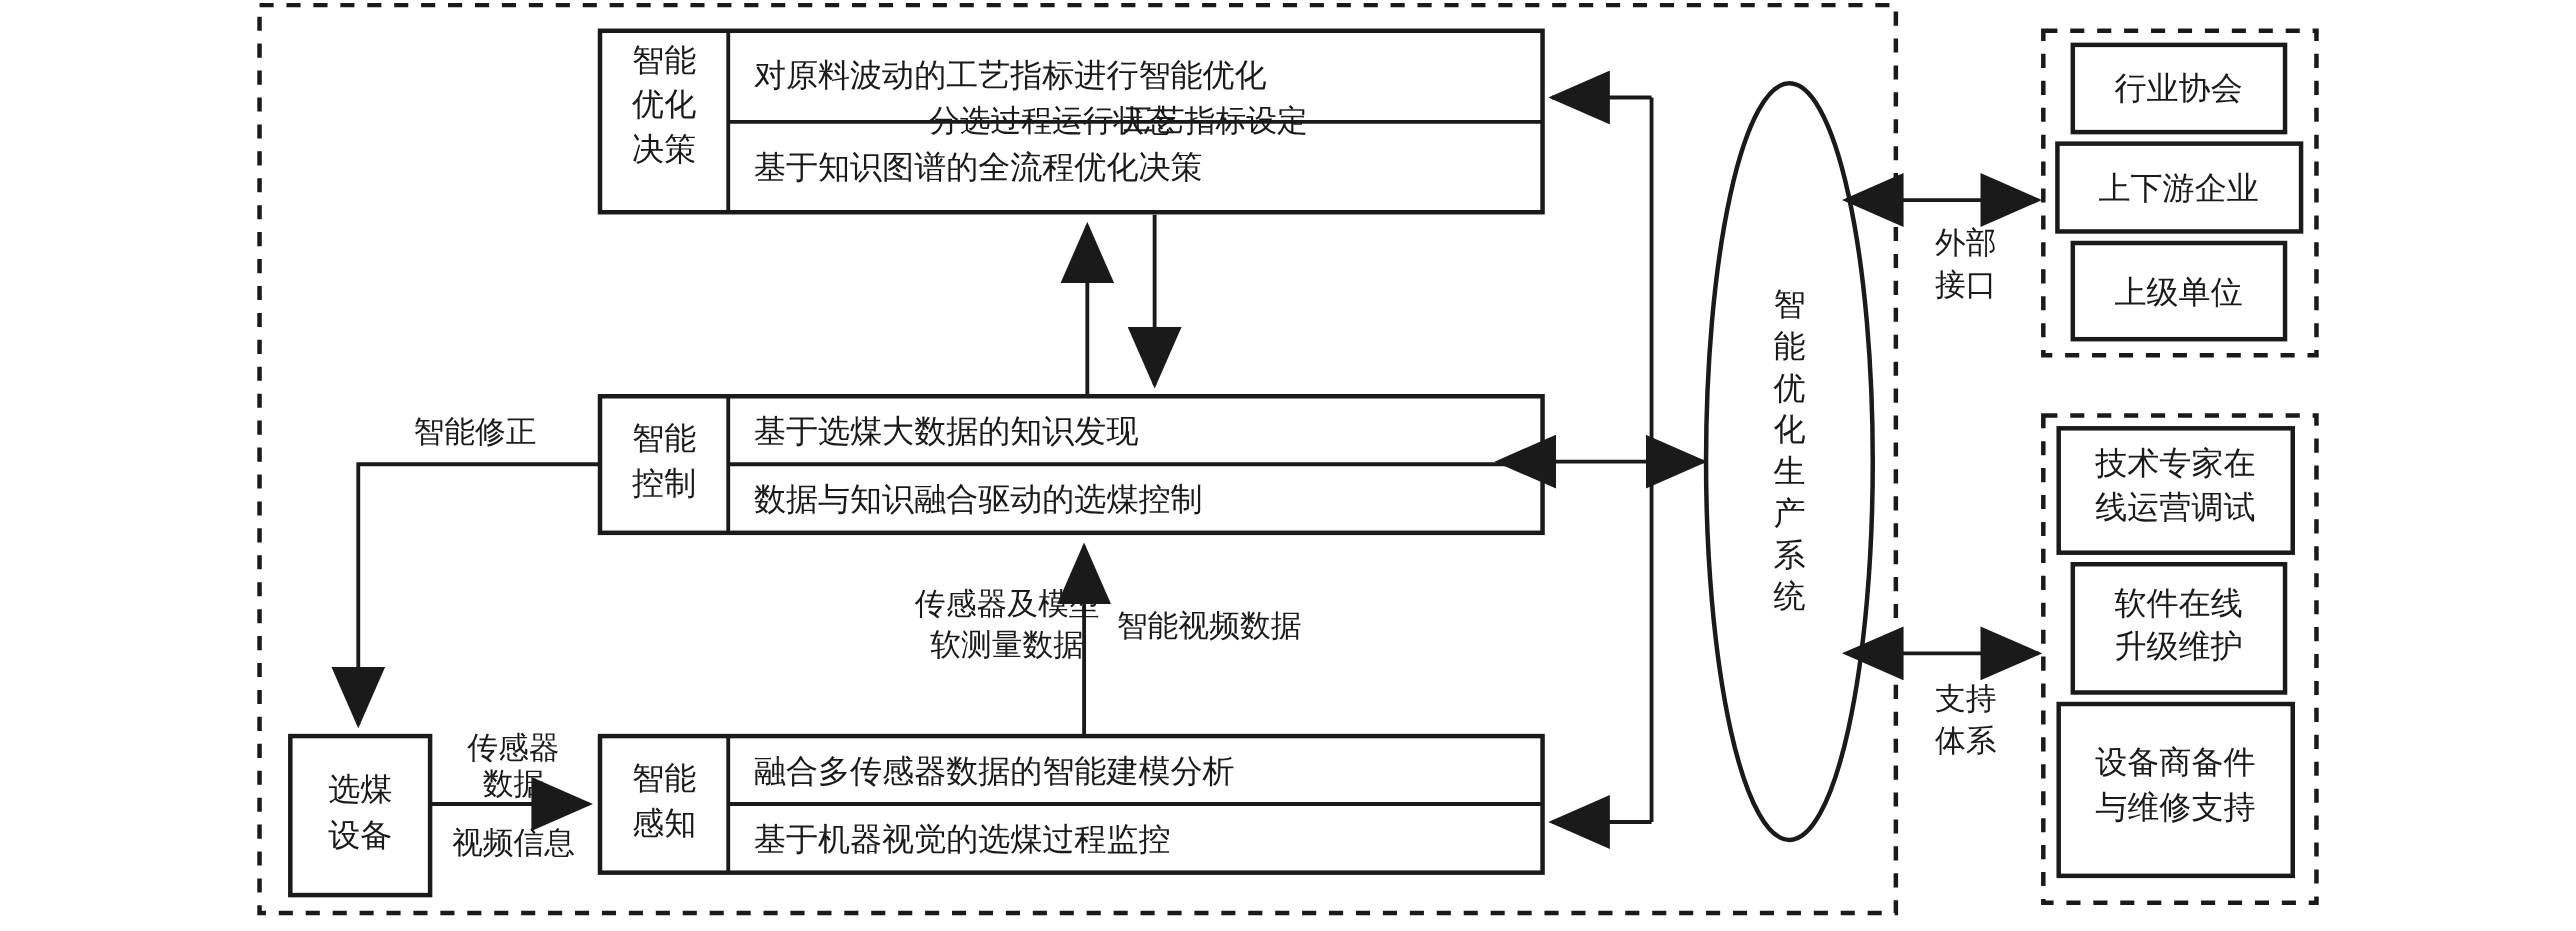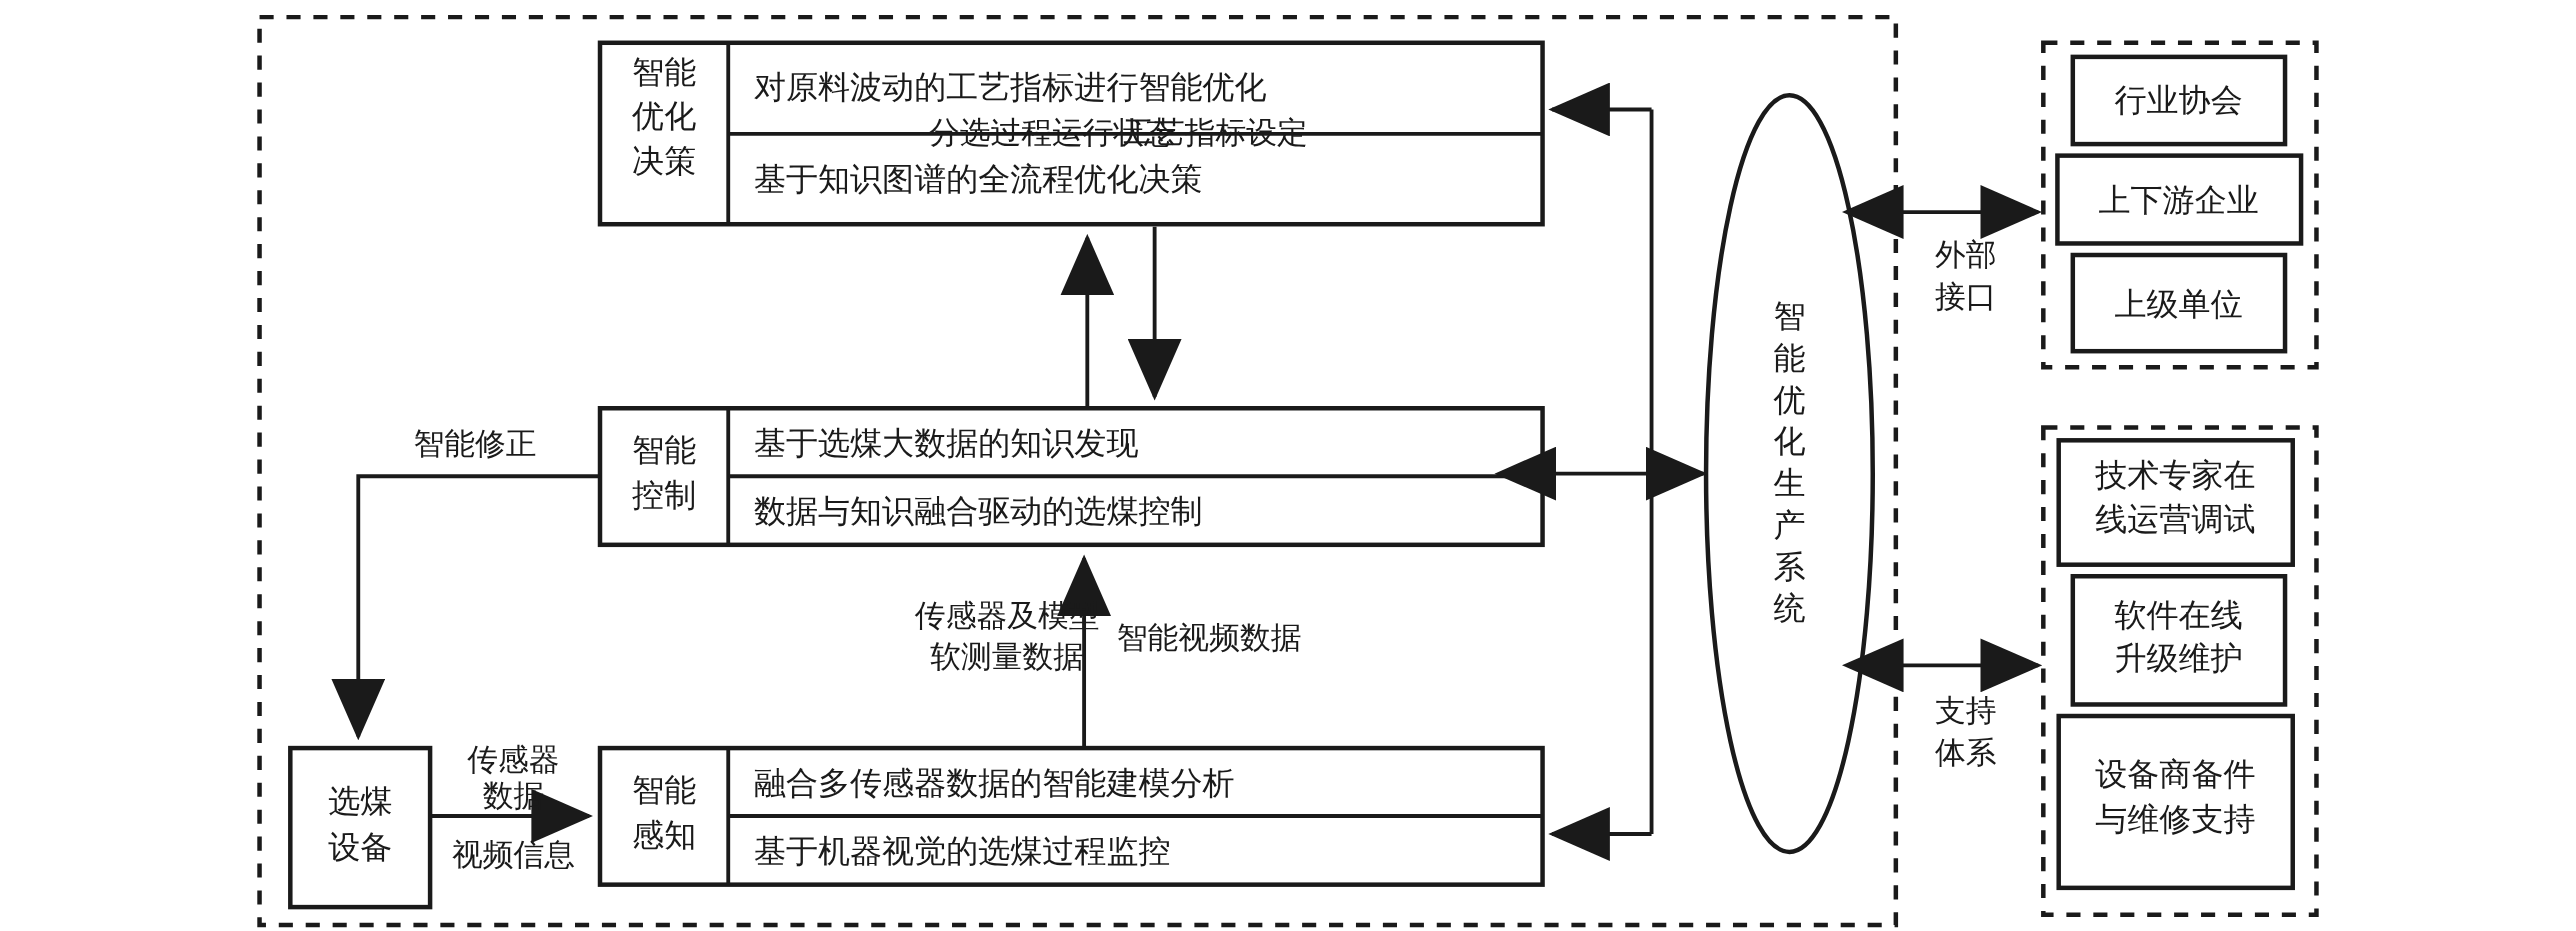--- a/index.html
+++ b/index.html
@@ -1,18 +1,18 @@
 <!DOCTYPE html>
 <html style="font-size:10.3px"><head>
 <meta charset="utf-8">
 <style>
   html,body{margin:0;padding:0;background:#ffffff;}
   body{width:2576px;height:931px;overflow:hidden;
        font-family:"Liberation Serif","DejaVu Serif",serif;}
-  #stage{position:relative;width:2576px;height:875px;margin-top:12px;}
+  #stage{position:relative;width:2576px;height:875px;}
   svg{position:absolute;left:0;top:0;width:2576px;height:931px;}
   text{font-family:"Liberation Serif","DejaVu Serif",serif;fill:#1a1a1a;}
   .boxline{fill:#ffffff;stroke:#1a1a1a;stroke-width:7;}
   .divline{stroke:#1a1a1a;stroke-width:6;}
   .dash{fill:none;stroke:#1a1a1a;stroke-width:7;stroke-dasharray:22 20;}
   .conn{fill:none;stroke:#1a1a1a;stroke-width:6;}
   .ell{fill:#ffffff;stroke:#1a1a1a;stroke-width:7;}
   .t46{font-size:48px;}
   .t48{font-size:50px;}
 </style>

